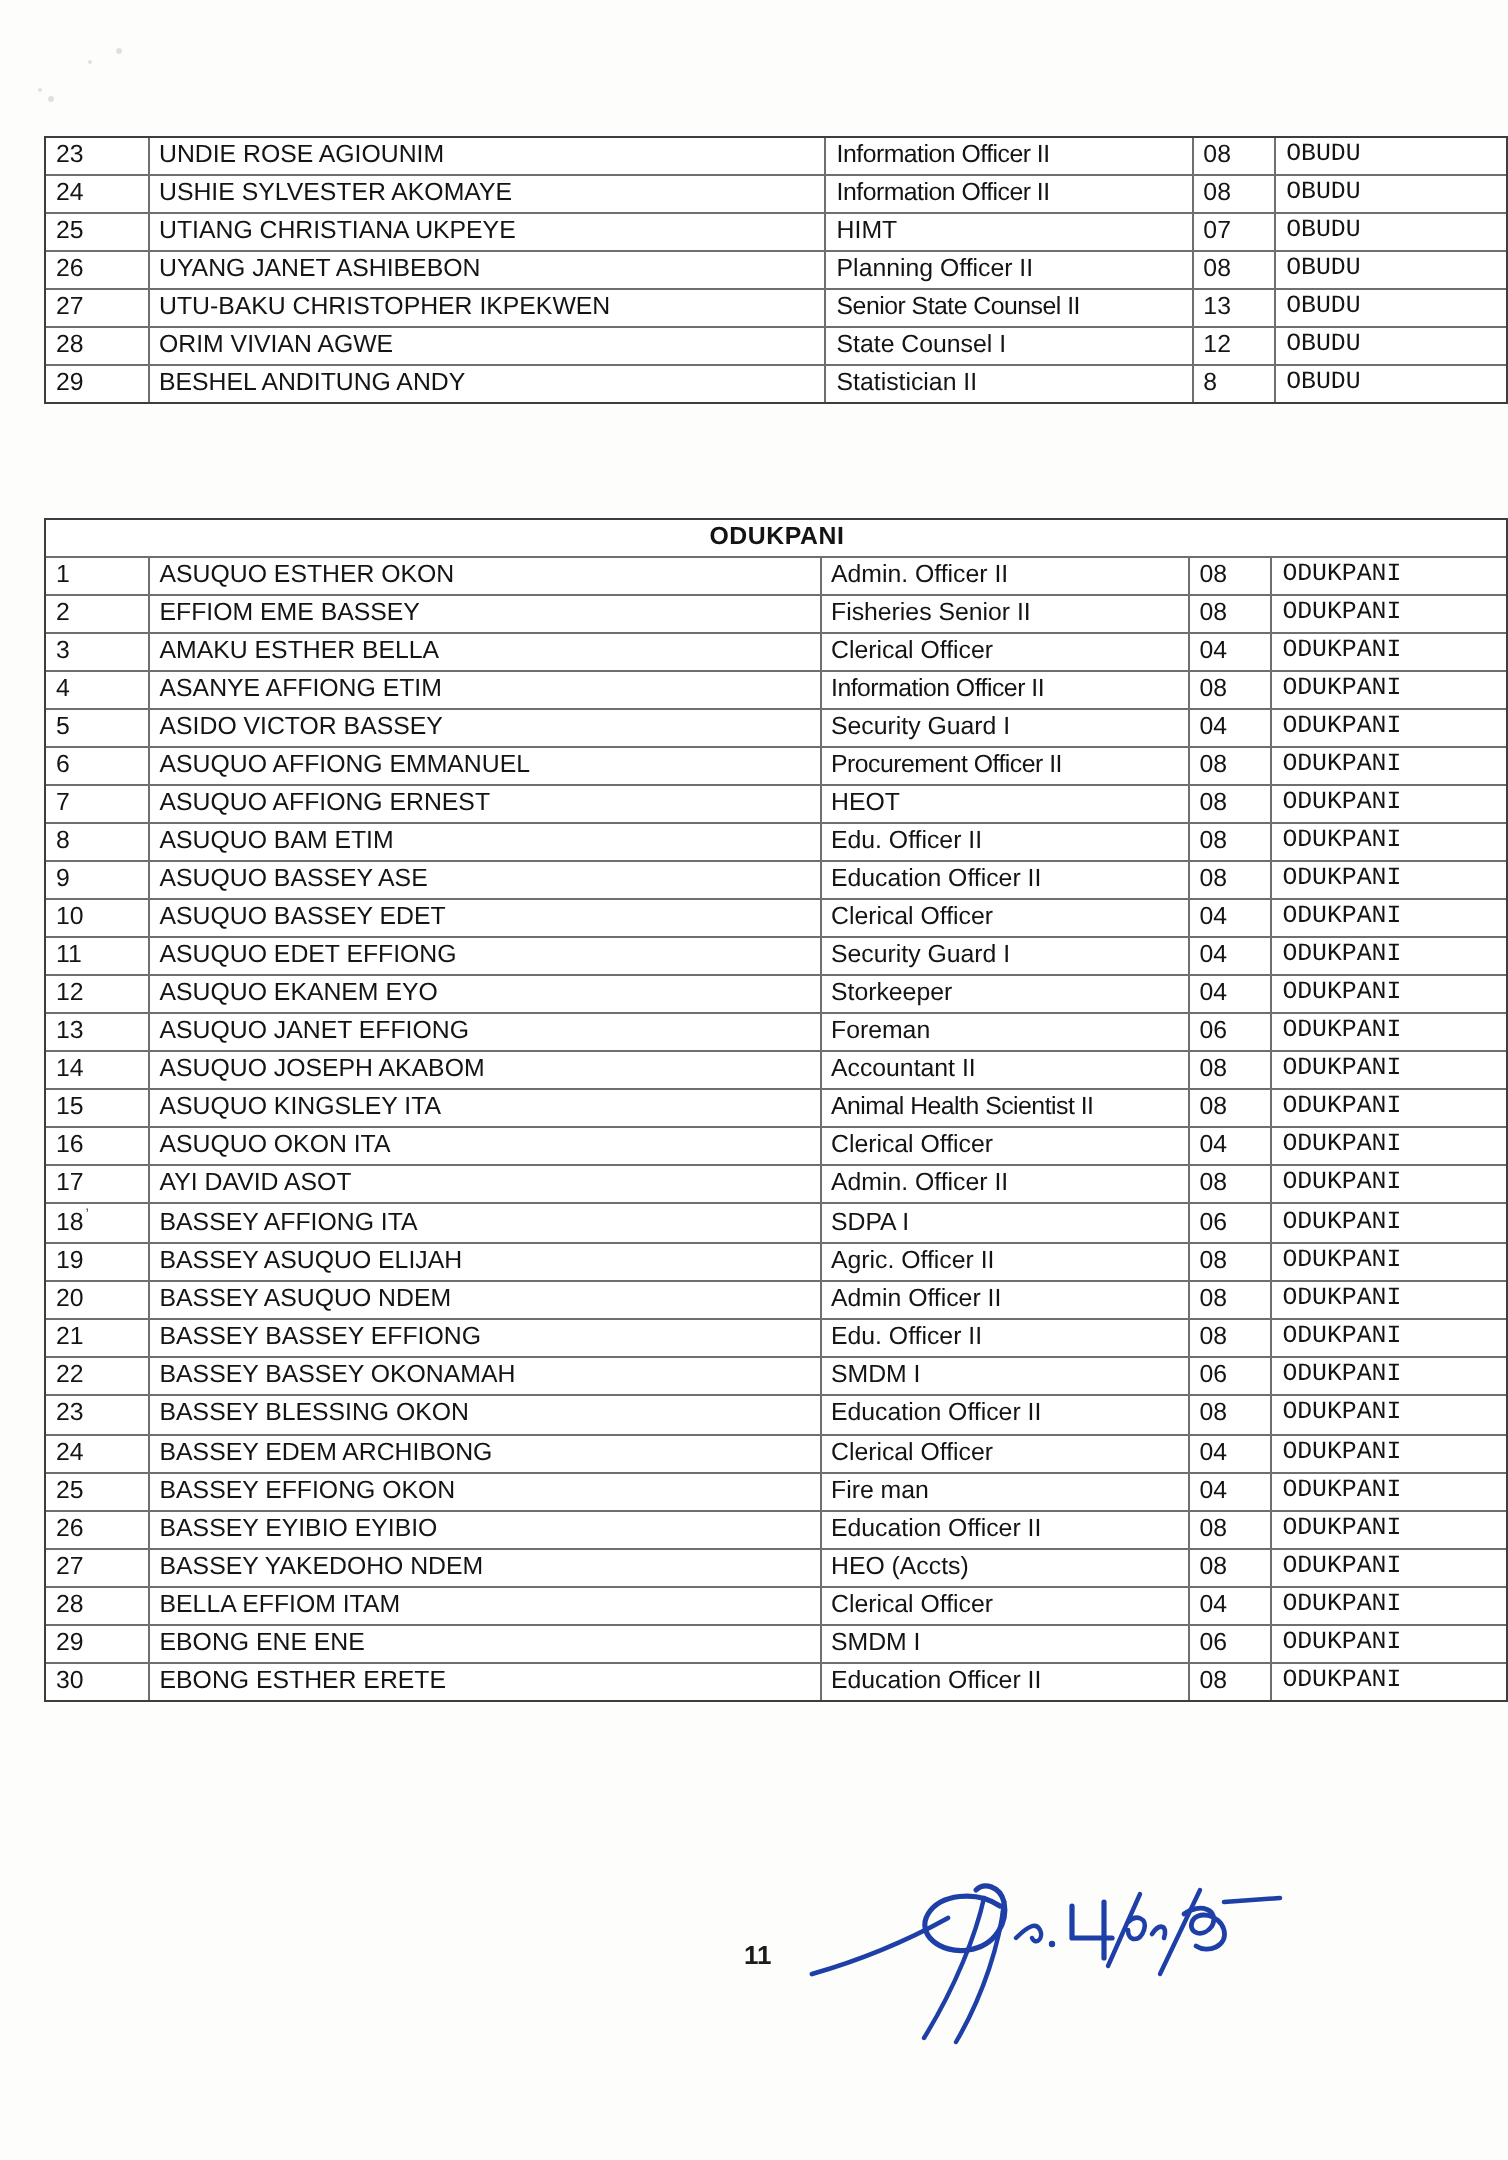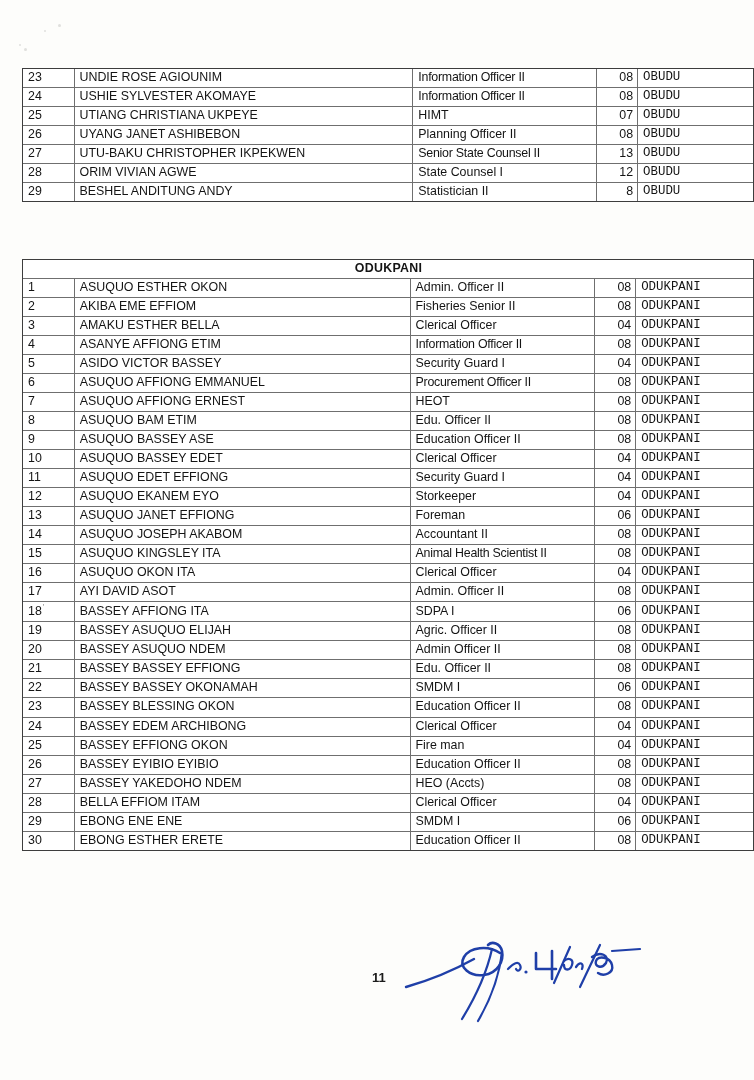--- a/index.html
+++ b/index.html
@@ -53,21 +53,21 @@
 
   
   table.doc {
     outline: 1.6px solid #3d3d3d;
     outline-offset: -1px;
   }
 
   .c-sn   { width: 44px;  }
   .c-name { width: 338px; }
   .c-desg { width: 178px; }
-  .c-grade{ width: 33px; text-align: right;  }
+  .c-grade{ width: 33px;  }
   .c-stn  { width: 112px; font-family: Liberation Mono, monospace; }
 
   td.tight { font-size: 11.2px; letter-spacing: -0.25px; padding-left: 4px; }
 
   .group-head {
     text-align: center;
     font-weight: bold;
     font-size: 13px;
     letter-spacing: .3px;
     padding: 3px 0 4px 0;
@@ -172,21 +172,21 @@
         </tr>
         <tr>
           <td class="c-sn">1</td>
           <td class="c-name">ASUQUO ESTHER OKON</td>
           <td class="c-desg">Admin. Officer II</td>
           <td class="c-grade">08</td>
           <td class="c-stn">ODUKPANI</td>
         </tr>
         <tr>
           <td class="c-sn">2</td>
-          <td class="c-name">AKIBA EME EFFIOM</td>
+          <td class="c-name">EFFIOM EME BASSEY</td>
           <td class="c-desg">Fisheries Senior II</td>
           <td class="c-grade">08</td>
           <td class="c-stn">ODUKPANI</td>
         </tr>
         <tr>
           <td class="c-sn">3</td>
           <td class="c-name">AMAKU ESTHER BELLA</td>
           <td class="c-desg">Clerical Officer</td>
           <td class="c-grade">04</td>
           <td class="c-stn">ODUKPANI</td>

